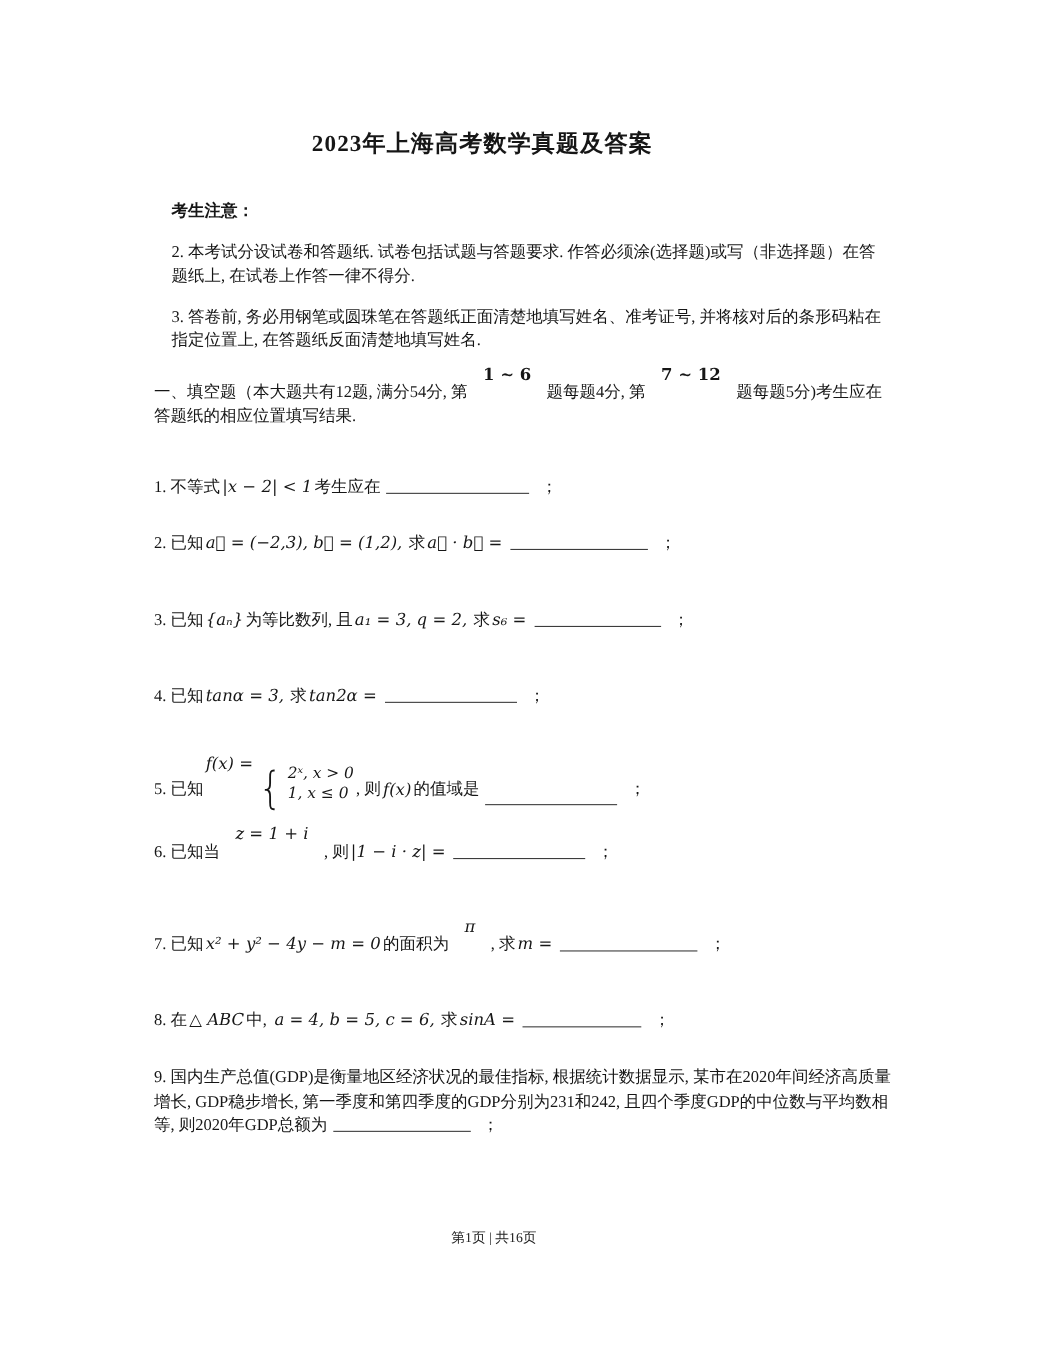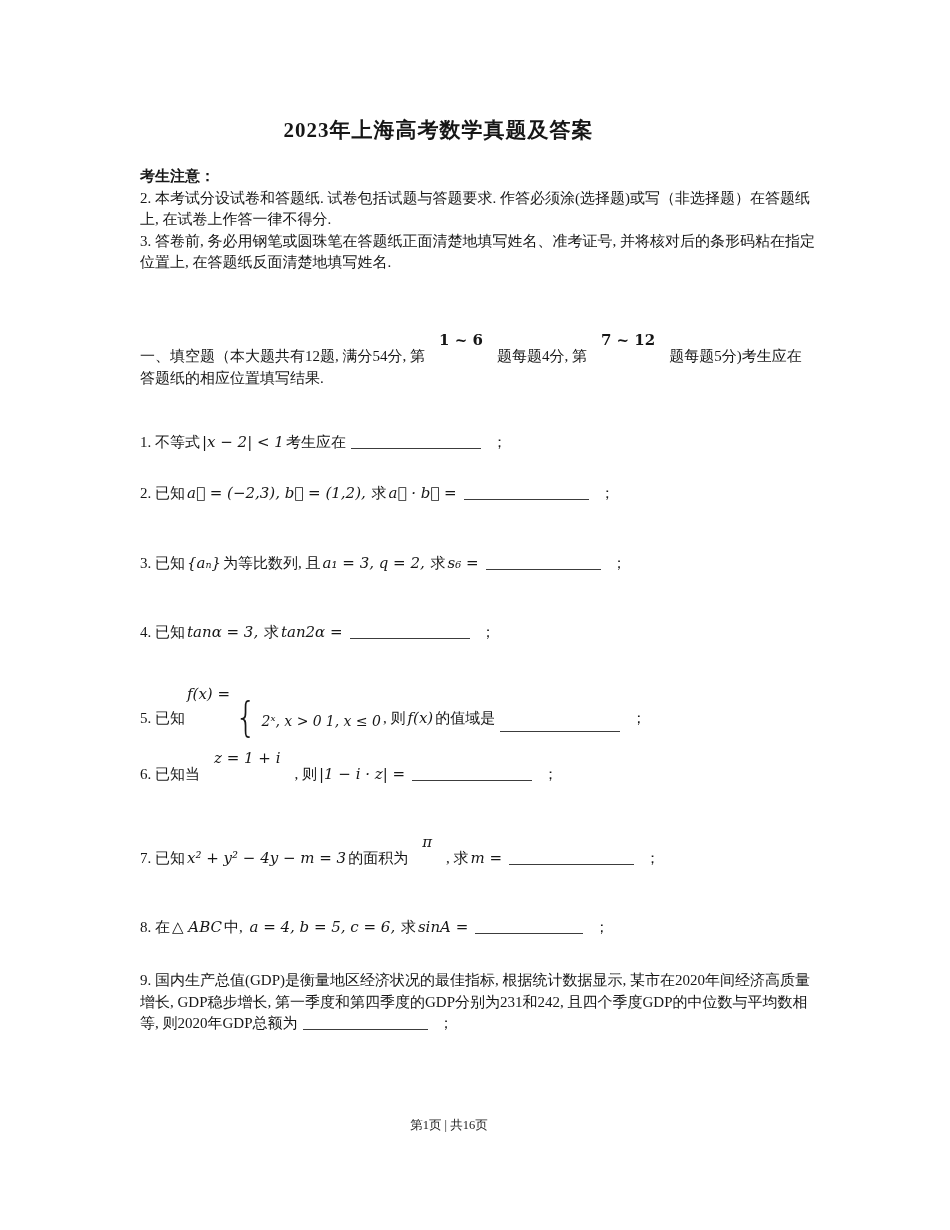--- a/index.html
+++ b/index.html
@@ -9,41 +9,41 @@
     font-family: "Liberation Serif", "DejaVu Serif", serif;
     color: #161616;
   }
   .abs { position: absolute; left: 140px; width: 680px; font-size: 15px; line-height: 21.5px; }
   .page-title {
     position: absolute; top: 116px; left: 0; width: 877px;
     text-align: center; font-size: 21px; font-weight: 700; letter-spacing: 1px;
   }
   .notice { top: 166px; }
   .notice-head { font-weight: 700; }
-  .notice p { margin: 0; }
+  .notice p { margin: 16px; }
   .m { font-family: "DejaVu Serif", "Liberation Serif", serif; font-style: italic; padding: 0 2px; }
   .blank {
     display: inline-block; height: 13px; margin: 0 5px;
     border-bottom: 1.2px solid #3c3c3c; transform: translateY(2px);
   }
   .w108 { width: 108px; } .w115 { width: 115px; } .w120 { width: 120px; }
   .w125 { width: 125px; } .w130 { width: 130px; }
   .raised { display: inline-block; transform: translateY(-16px); padding: 0 14px; }
   .sec-range { font-weight: 700; font-family: "DejaVu Serif", serif; }
   .q { white-space: nowrap; }
   .q9 { white-space: normal; }
   .end { margin-left: 6px; }
   .q5wrap { display: flex; align-items: flex-end; }
   .fx { margin-bottom: 24px; }
   .brace {
     font-family: "DejaVu Sans", sans-serif; font-weight: 200;
     font-size: 40px; line-height: 32px; display: inline-block;
     transform: scaleX(0.85); margin: 0 1px -3px 1px;
   }
-  .cases { display: inline-flex; line-height: 18px; font-size: 14px; }
+  .cases { display: inline-flex; flex-direction: column; line-height: 18px; font-size: 14px; }
   .section-line2 { display: block; }
   .footer {
     position: absolute; top: 1117px; left: 0; width: 898px;
     text-align: center; font-size: 12.5px; color: #222222;
   }
 </style>
 </head>
 <body>
 
 <div>
@@ -90,21 +90,21 @@
       <span>的值域是</span>
       <span class="blank w120"></span>
       <span class="end">；</span>
   </div>
 
   <div class="abs q" style="top:764px">
     <span>6. 已知当</span><span class="raised m">z = 1 + i</span><span>, 则</span><span class="m">|1 − i · z| =</span><span class="blank w120"></span><span class="end">；</span>
   </div>
 
   <div class="abs q" style="top:848px">
-    <span>7. 已知</span><span class="m">x² + y² − 4y − m = 3</span><span>的面积为</span><span class="raised m">π</span><span>, 求</span><span class="m">m =</span><span class="blank w125"></span><span class="end">；</span>
+    <span>7. 已知</span><span class="m">x² + y² − 4y − m = 0</span><span>的面积为</span><span class="raised m">π</span><span>, 求</span><span class="m">m =</span><span class="blank w125"></span><span class="end">；</span>
   </div>
 
   <div class="abs q" style="top:917px">
     <span>8. 在</span><span class="m">△ ABC</span><span>中,</span><span class="m"> a = 4, b = 5, c = 6,</span><span> 求</span><span class="m">sinA =</span><span class="blank w108"></span><span class="end">；</span>
   </div>
 
   <div class="abs q9" style="top:970px">
     <span>9. 国内生产总值(GDP)是衡量地区经济状况的最佳指标, 根据统计数据显示, 某市在2020年间经济高质量增长, GDP稳步增长, 第一季度和第四季度的GDP分别为231和242, 且四个季度GDP的中位数与平均数相等, 则2020年GDP总额为</span><span class="blank w125"></span><span class="end">；</span>
   </div>
 

